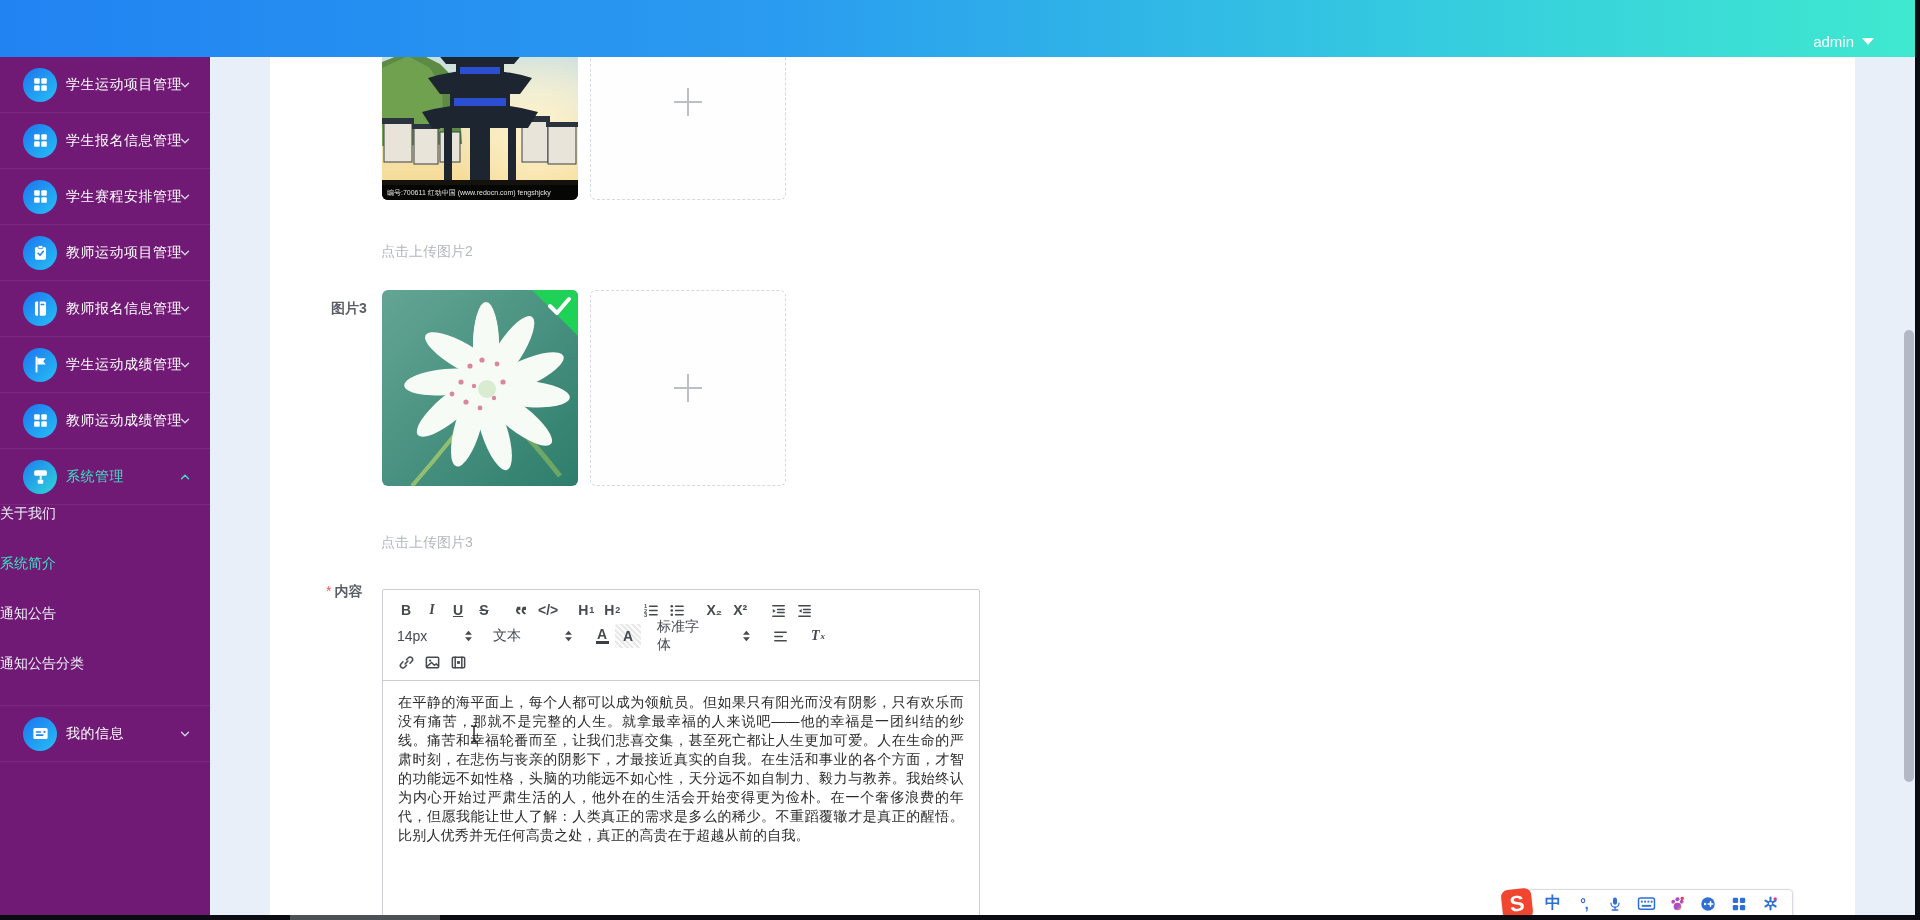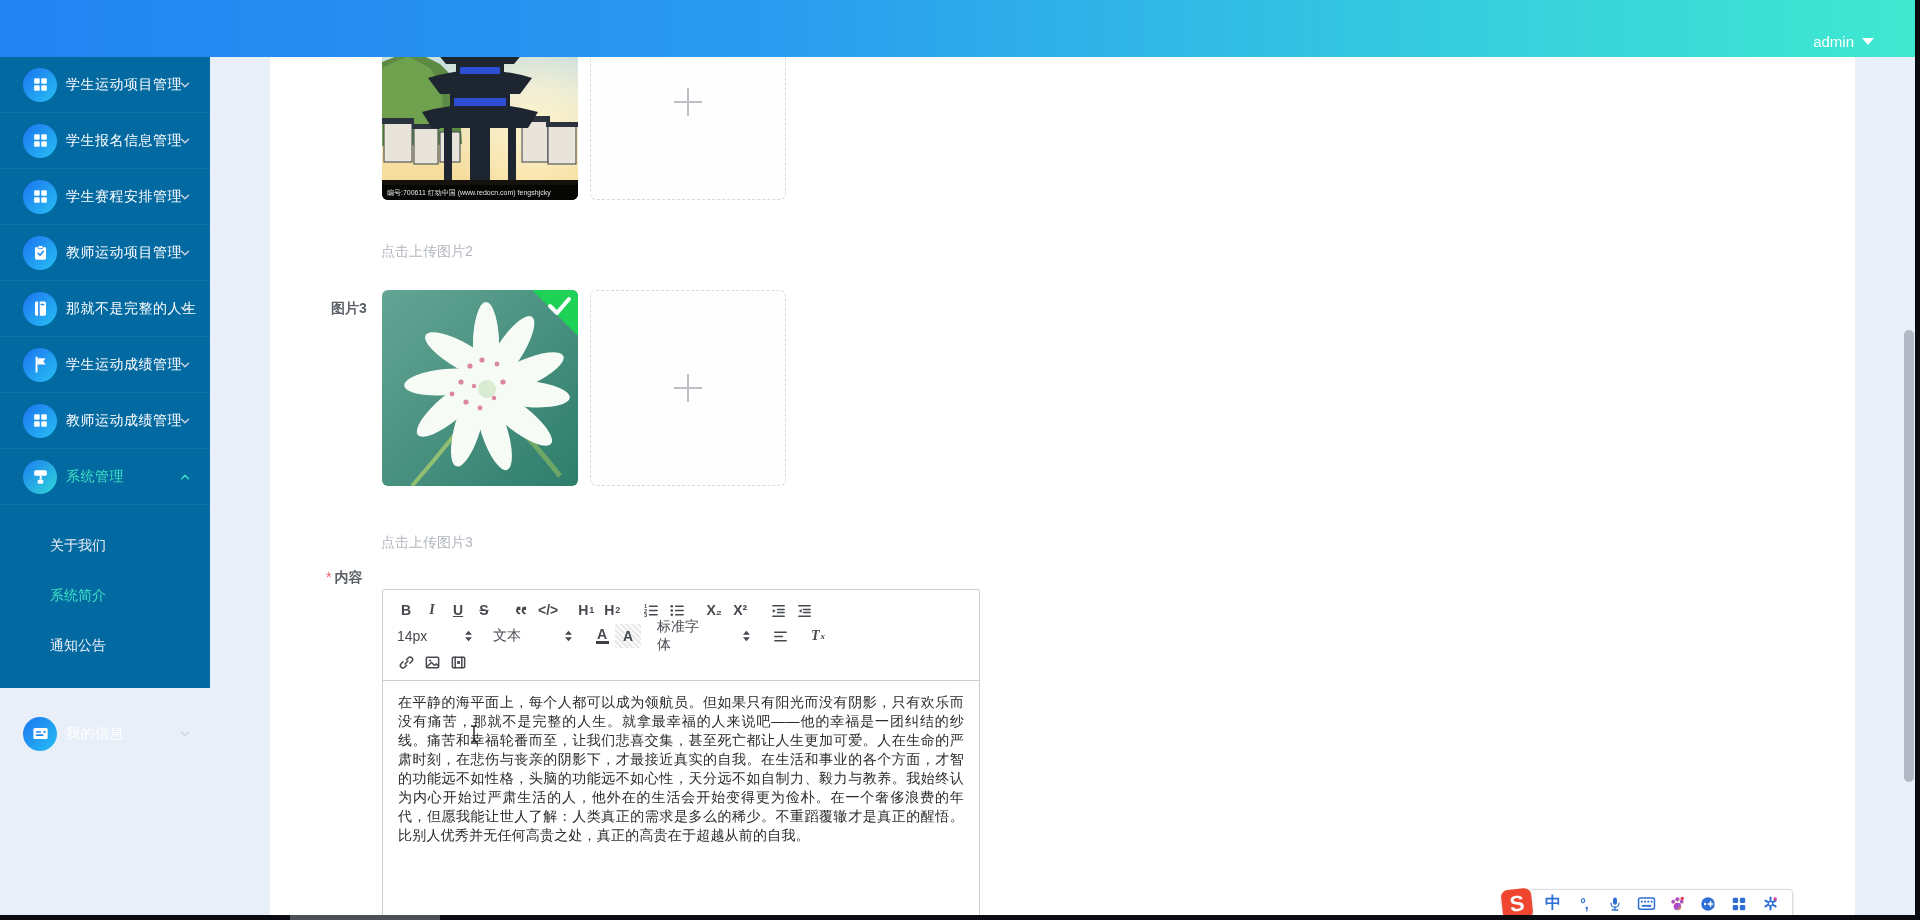--- a/index.html
+++ b/index.html
@@ -9,34 +9,34 @@
 
   
   .top-header { position:absolute; left:0; top:0; width:1920px; height:57px;
     background:linear-gradient(90deg,#2183f2 0%,#2a9bf0 40%,#35ccdf 75%,#3fe9cf 100%); z-index:30; }
   .user-menu { position:absolute; right:46px; top:13px; height:57px; display:flex; align-items:center;
     gap:8px; color:#fff; font-size:15px; cursor:pointer; }
   .caret-down { width:0; height:0; border-left:6px solid transparent; border-right:6px solid transparent;
     border-top:7px solid #fff; }
 
   
-  .sidebar { position:absolute; left:0; top:57px; width:210px; height:631px; background:#0369a1; z-index:20; }
+  .sidebar { position:absolute; left:0; top:57px; width:210px; height:863px; background:#701a75; z-index:20; }
   .side-item { position:relative; height:56px; display:flex; align-items:center;
     border-bottom:1px solid rgba(255,255,255,0.07); cursor:pointer; }
   .side-item .circle { width:34px; height:34px; border-radius:50%; margin-left:23px;
     background:linear-gradient(135deg,#1c74f0 0%,#27c0f4 100%); display:flex; align-items:center; justify-content:center; flex:0 0 auto; }
   .side-item.active .circle { background:linear-gradient(135deg,#1d7cf1 0%,#2fd8d8 100%); }
   .side-item .lbl { margin-left:9px; font-size:14px; color:#ffffff; letter-spacing:.5px; }
   .side-item.active .lbl { color:#3ee0c5; }
   .side-item .chev { position:absolute; right:18px; top:50%; margin-top:-7px; color:#cfd3e0; }
   .side-item.active .chev { color:#3ee0c5; }
   .chev svg { display:block; }
   .chev.up svg { transform:rotate(180deg); }
   .submenu { border-bottom:1px solid rgba(255,255,255,0.07); }
-  .sub-item { height:50px; display:flex; align-items:flex-end; padding-left:50px;
+  .sub-item { height:50px; display:flex; align-items:flex-start; 
     font-size:14px; color:#eceef5; cursor:pointer; }
   .sub-item.active { color:#3ee0c5; }
 
   
   .main { position:absolute; left:210px; top:57px; width:1710px; height:863px; background:#e9eff9; }
   .card { position:absolute; left:60px; top:0; width:1585px; height:863px; background:#fff; overflow:hidden; }
 
   .upload-thumb { position:absolute; width:196px; height:196px; border-radius:6px; overflow:hidden; cursor:pointer; }
   .upload-box { position:absolute; width:196px; height:196px; border:1px dashed #d5d9e0; border-radius:6px;
     background:#fefefe; cursor:pointer; }
@@ -172,21 +172,21 @@
         </span>
       </div>
       <div class="side-item">
         <span class="circle">
           <svg width="19" height="19" viewBox="0 0 24 24">
             <rect x="5" y="3" width="14" height="18" rx="2" fill="#fff"></rect>
             <line x1="10" y1="3" x2="10" y2="21" stroke="#1d86f3" stroke-width="2" fill="none" stroke-linecap="round" stroke-linejoin="round"></line>
             <line x1="13" y1="7" x2="16" y2="7" stroke="#1d86f3" stroke-width="2" fill="none" stroke-linecap="round" stroke-linejoin="round"></line>
           </svg>
         </span>
-        <span class="lbl">那就不是完整的人生</span>
+        <span class="lbl">教师报名信息管理</span>
         <span class="chev ">
           <svg width="14" height="14" viewBox="0 0 24 24">
             <polyline points="6,9 12,15 18,9" stroke="currentColor" stroke-width="2.4" fill="none" stroke-linecap="round" stroke-linejoin="round"></polyline>
           </svg>
         </span>
       </div>
       <div class="side-item">
         <span class="circle">
           <svg width="19" height="19" viewBox="0 0 24 24">
             <line x1="7" y1="3" x2="7" y2="21" stroke="#fff" stroke-width="2.4" stroke-linecap="round"></line>
@@ -366,21 +366,21 @@
           </g>
           <polygon points="150,0 196,0 196,46" fill="#1fd157"></polygon>
           <polyline points="168,16 175,23 187,9" stroke="#ffffff" stroke-width="4" fill="none" stroke-linecap="round" stroke-linejoin="round"></polyline>
         </svg>
       </div>
       <div class="upload-box" style="left:320px; top:233px;">
         <span class="plus-icon"></span>
       </div>
       <div class="upload-hint" style="left:111px; top:477px;">点击上传图片3</div>
 
-      <div class="field-label" style="left:56px; top:512px;">
+      <div class="field-label" style="left:56px; top:526px;">
         <span class="req-star">*</span><span>内容</span>
       </div>
 
       <div class="editor">
         <div class="ql-toolbar" id="ql-toolbar">
             <div class="tb-row">
               <span class="tb-btn bold">B</span>
               <span class="tb-btn italic">I</span>
               <span class="tb-btn underline">U</span>
               <span class="tb-btn strike">S</span>

